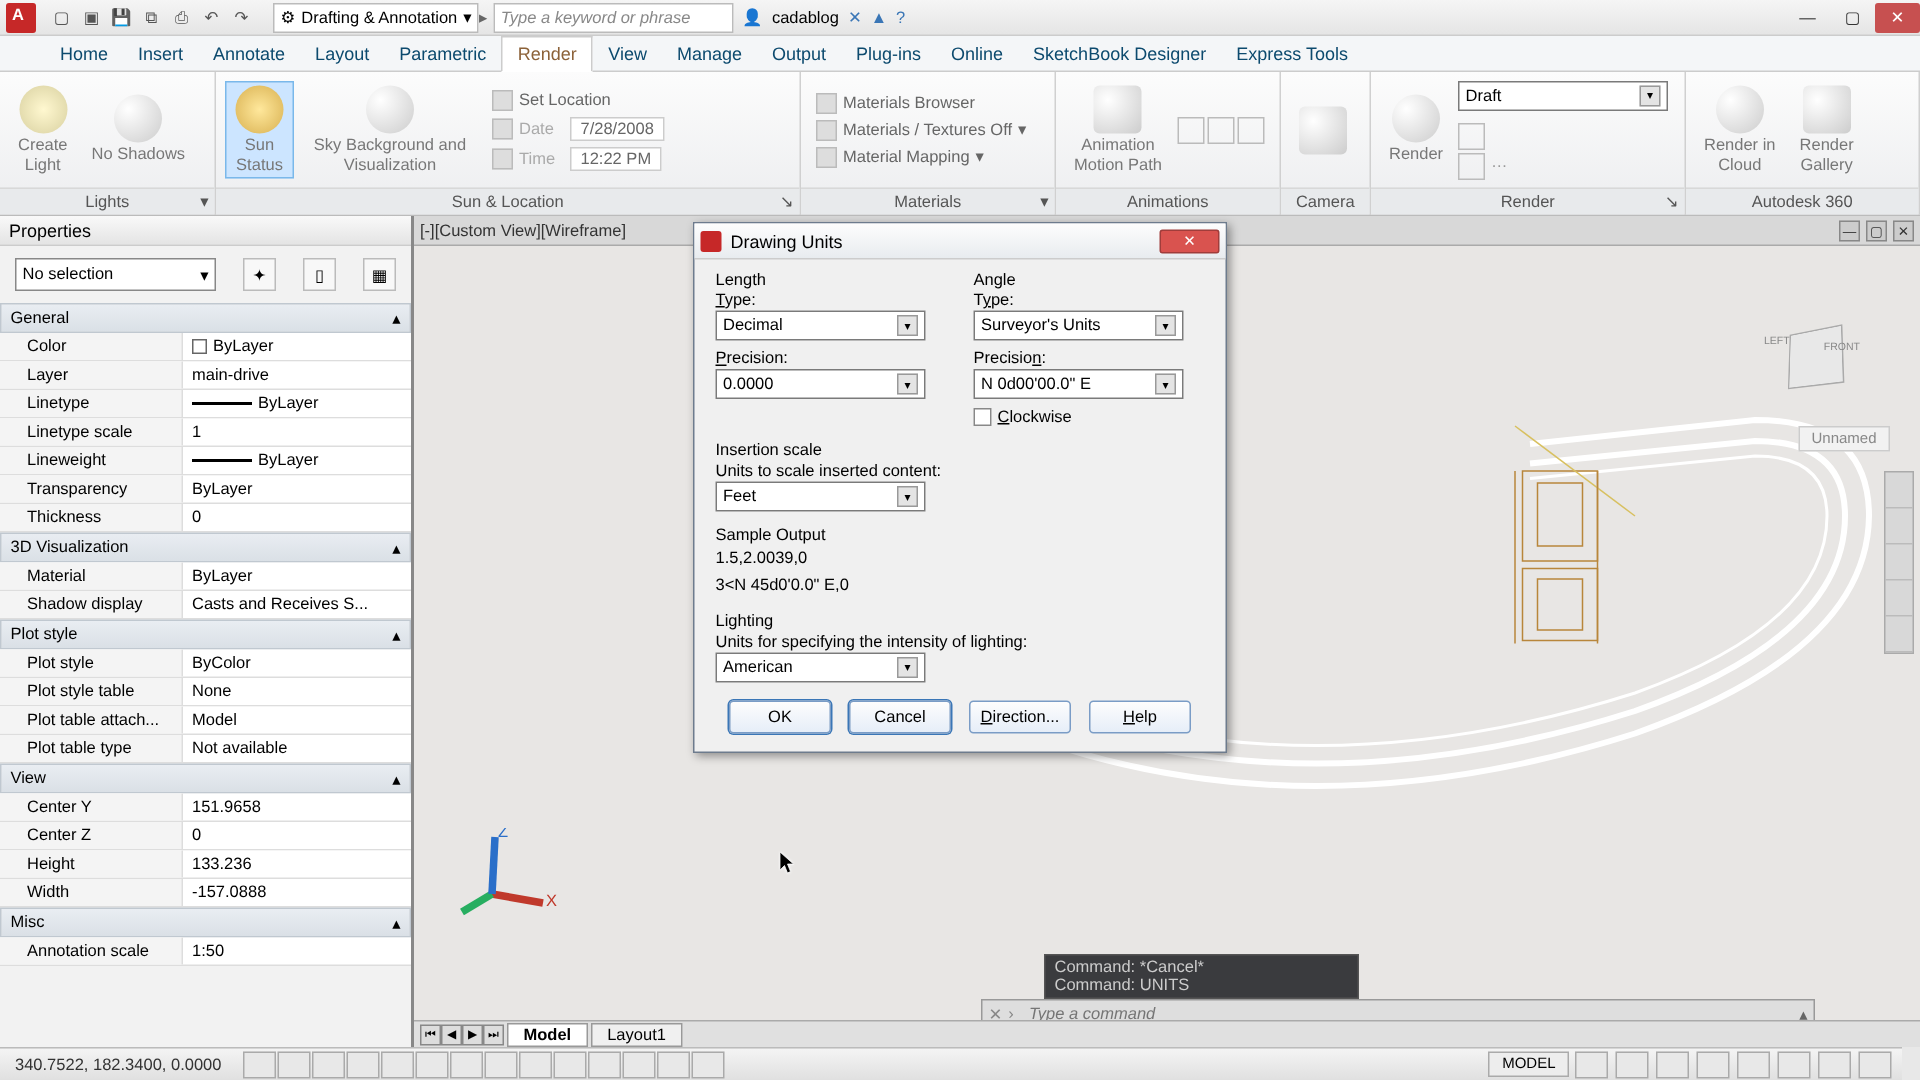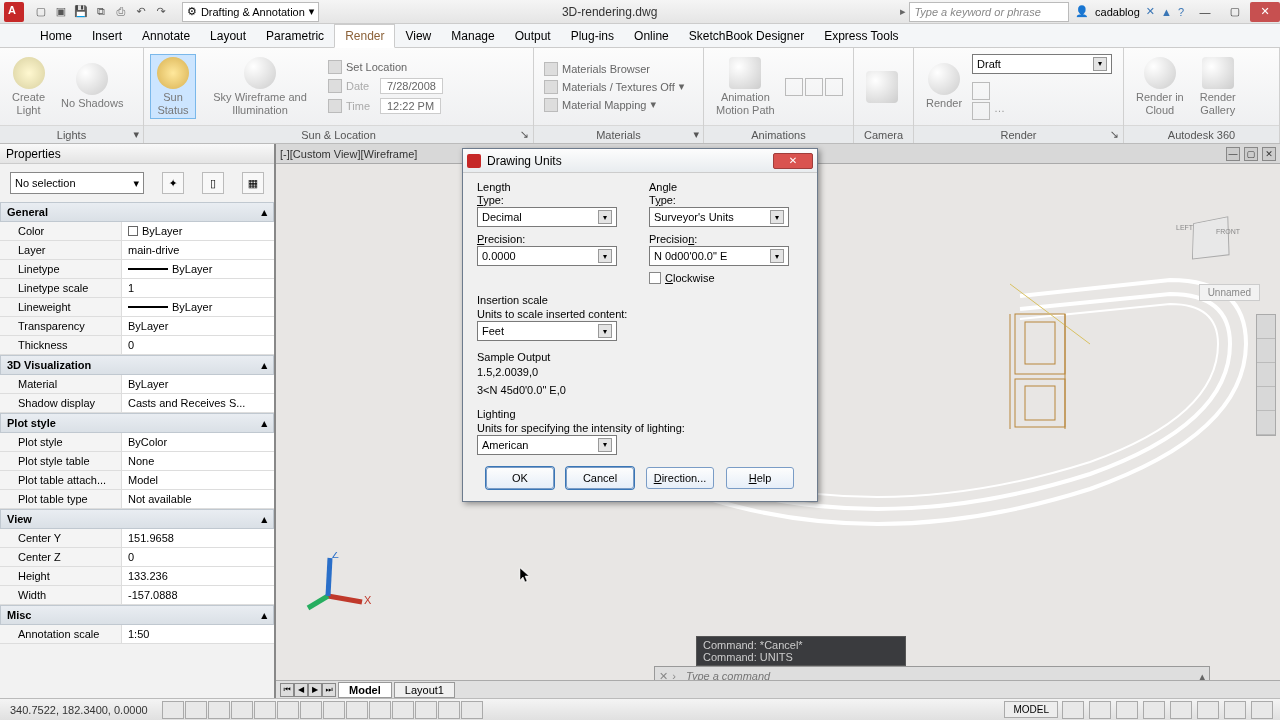--- a/index.html
+++ b/index.html
@@ -14,21 +14,21 @@
 .workspace-select { margin-left: 12px; height: 20px; border: 1px solid #bbb; background: #fff; display: flex; align-items: center; padding: 0 4px; gap: 4px; font-size: 12px; }
 .doc-title { flex: 1; text-align: center; font-size: 12px; color: #333; }
 .search-box { width: 160px; height: 20px; border: 1px solid #bbb; background: #fff; padding: 0 4px; color: #888; font-style: italic; display: flex; align-items: center; }
 .titlebar-right { display: flex; align-items: center; gap: 6px; margin: 0 6px; }
 .win-controls { display: flex; margin-left: auto; }
 .win-btn { width: 30px; height: 20px; display: flex; align-items: center; justify-content: center; color: #333; }
 .win-btn.close { background: #c75050; color: #fff; border-radius: 2px; }
 
 
 .ribbon-tabs { height: 24px; background: #f4f6f8; display: flex; align-items: flex-end; padding-left: 30px; border-bottom: 1px solid #ccc; }
-.ribbon-tab { padding: 4px 10px; font-size: 12px; color: #000000; cursor: pointer; }
+.ribbon-tab { padding: 4px 10px; font-size: 12px; color: #0c4a6e; cursor: pointer; }
 .ribbon-tab.active { background: #fff; border: 1px solid #ccc; border-bottom: 1px solid #fff; margin-bottom: -1px; color: #8c6239; }
 
 
 .ribbon { height: 96px; background: linear-gradient(#fcfcfc,#ecedef); display: flex; border-bottom: 1px solid #bbb; }
 .panel { border-right: 1px solid #d0d0d0; display: flex; flex-direction: column; min-width: 60px; }
 .panel-body { flex: 1; display: flex; align-items: center; gap: 4px; padding: 2px 6px; }
 .panel-title { height: 18px; background: #e8eaec; font-size: 10px; color: #555; display: flex; align-items: center; justify-content: center; border-top: 1px solid #d8d8d8; position: relative; }
 .panel-title .arrow { position: absolute; right: 4px; }
 .big-btn { display: flex; flex-direction: column; align-items: center; justify-content: center; gap: 2px; padding: 2px 6px; color: #777; font-size: 10px; text-align: center; line-height: 1.1; }
 .big-btn .ico { width: 32px; height: 32px; border-radius: 50%; background: radial-gradient(circle at 30% 30%, #fff, #ccc); }
@@ -37,21 +37,21 @@
 .row-btn { display: flex; align-items: center; gap: 4px; padding: 1px 4px; color: #666; font-size: 11px; }
 .row-btn .sq { width: 14px; height: 14px; background: #ddd; border: 1px solid #bbb; }
 
 
 .main { position: absolute; top: 144px; left: 0; right: 0; bottom: 22px; display: flex; }
 .prop-panel { width: 276px; background: #f2f2f2; border-right: 2px solid #888; display: flex; flex-direction: column; }
 .prop-title { height: 20px; background: linear-gradient(#f9f9f9,#e4e4e4); border-bottom: 1px solid #ccc; padding: 0 6px; display: flex; align-items: center; font-size: 12px; }
 .prop-select-row { padding: 8px 10px; display: flex; gap: 18px; align-items: center; }
 .prop-select { flex: 1; height: 22px; border: 1px solid #888; background: #fff; padding: 0 4px; display: flex; align-items: center; justify-content: space-between; }
 .prop-icon-btn { width: 22px; height: 22px; border: 1px solid #bbb; background: #f8f8f8; display: flex; align-items: center; justify-content: center; }
-.prop-group-head { height: 20px; background: linear-gradient(#e9edf2,#dae0e6); border: 1px solid #c0c8d0; padding: 0 6px; display: flex; align-items: center; justify-content: space-between; font-weight: bold; font-size: 12px; }
+.prop-group-head { height: 20px; background: linear-gradient(#e9edf2,#dae0e6); border: 1px solid #c0c8d0; padding: 0 6px; display: flex; align-items: center; justify-content: space-between; font-weight: normal; font-size: 12px; }
 .prop-row { height: 19px; display: flex; border-bottom: 1px solid #ddd; background: #fff; }
 .prop-row .k { width: 122px; padding: 0 6px 0 18px; display: flex; align-items: center; background: #f4f4f4; border-right: 1px solid #ddd; }
 .prop-row .v { flex: 1; padding: 0 6px; display: flex; align-items: center; gap: 4px; }
 .swatch { width: 10px; height: 10px; border: 1px solid #666; background: #fff; }
 .lineimg { width: 40px; height: 2px; background: #000; }
 
 .viewport { flex: 1; background: #e8e6e4; position: relative; overflow: hidden; }
 .vp-header { height: 20px; background: #d8d8d8; border-bottom: 1px solid #aaa; display: flex; align-items: center; justify-content: space-between; padding: 0 4px; font-size: 11px; color: #333; }
 .vp-header .controls { display: flex; gap: 4px; }
 .vp-header .cbtn { width: 14px; height: 14px; border: 1px solid #888; background: #ccc; display: flex; align-items: center; justify-content: center; font-size: 9px; }
@@ -84,21 +84,21 @@
 .two-col { display: flex; gap: 32px; }
 .chk { display: flex; align-items: center; gap: 4px; margin-top: 4px; }
 .chk .box { width: 12px; height: 12px; border: 1px solid #888; background: #fff; }
 .section-title { font-size: 11px; margin-top: 10px; margin-bottom: 2px; }
 .sample { font-size: 11px; line-height: 1.3; margin-bottom: 4px; }
 .dlg-buttons { display: flex; gap: 12px; justify-content: center; margin-top: 12px; }
 .dlg-btn { width: 68px; height: 22px; border: 1px solid #7a9cc6; background: linear-gradient(#fdfdfd,#e6eef8); border-radius: 3px; display: flex; align-items: center; justify-content: center; }
 .dlg-btn.focus { box-shadow: 0 0 0 1px #3a76b6; }
 
 
-.statusbar { position: absolute; bottom: 0; left: 0; right: 0; height: 22px; background: linear-gradient(#f4f4f4,#e0e0e0); border-top: 1px solid #bbb; display: flex; align-items: center; font-size: 11px; }
+.statusbar { position: absolute; bottom: 0; left: 0; right: 12px; height: 22px; background: linear-gradient(#f4f4f4,#e0e0e0); border-top: 1px solid #bbb; display: flex; align-items: center; font-size: 11px; }
 .statusbar .coords { padding: 0 10px; color: #333; }
 .statusbar .toggles { display: flex; margin-left: 4px; }
 .statusbar .tg { width: 22px; height: 18px; border: 1px solid #aaa; background: #e8e8e8; margin-right: 1px; }
 .statusbar .right { margin-left: auto; display: flex; align-items: center; gap: 4px; padding-right: 6px; }
 .statusbar .rtab { padding: 2px 8px; border: 1px solid #aaa; background: #ededed; font-size: 10px; }
 
 .cursor { position: absolute; left: 520px; top: 568px; width: 12px; height: 16px; z-index: 60; }
 .cursor svg { width: 100%; height: 100%; filter: drop-shadow(0 0 1px #fff); }
 
 
@@ -116,21 +116,20 @@
     <div class="qbtn">⧉</div>
     <div class="qbtn">⎙</div>
     <div class="qbtn">↶</div>
     <div class="qbtn">↷</div>
   </div>
   <div class="workspace-select">
     <span>⚙</span>
     <span>Drafting &amp; Annotation</span>
     <span>▾</span>
   </div>
-  <div class="doc-title">3D-rendering.dwg</div>
   <span style="margin-right:4px;color:#666;">▸</span>
   <div class="search-box">Type a keyword or phrase</div>
   <div class="titlebar-right">
     <span>👤</span>
     <span>cadablog</span>
     <span style="color:#3a76b6;">✕</span>
     <span style="color:#3a76b6;">▲</span>
     <span style="color:#3a76b6;">?</span>
   </div>
   <div class="win-controls">
@@ -176,21 +175,21 @@
   </div>
   <div class="panel" style="width:390px;">
     <div class="panel-body">
       <div class="big-btn active">
           <div class="ico" style="background:radial-gradient(circle,#ffe89c,#d8b050);"></div>
           <span style="white-space:pre-line;">Sun
 Status</span>
         </div>
       <div class="big-btn" style="width:120px;">
           <div class="ico"></div>
-          <span>Sky Wireframe and Illumination</span>
+          <span>Sky Background and Visualization</span>
         </div>
       <div class="stack">
         <div class="row-btn">
             <div class="sq"></div>
             <span>Set Location</span>
           </div>
         <div class="row-btn">
             <div class="sq"></div>
             <span style="width:30px;color:#aaa;">Date</span>
             <span style="border:1px solid #ccc;background:#fff;padding:1px 6px;">7/28/2008</span>

